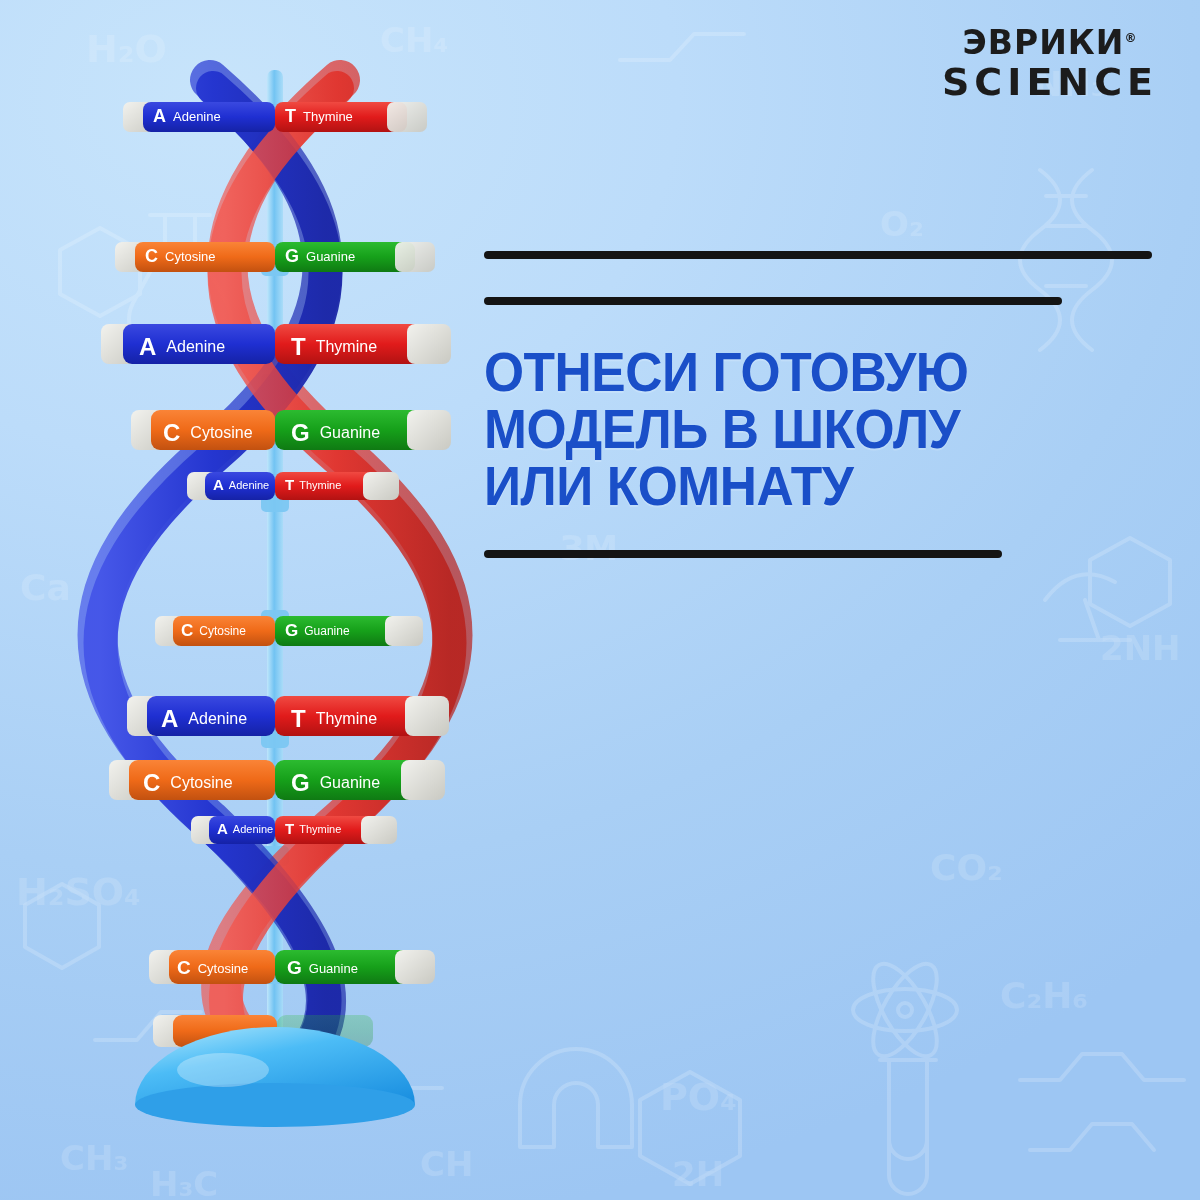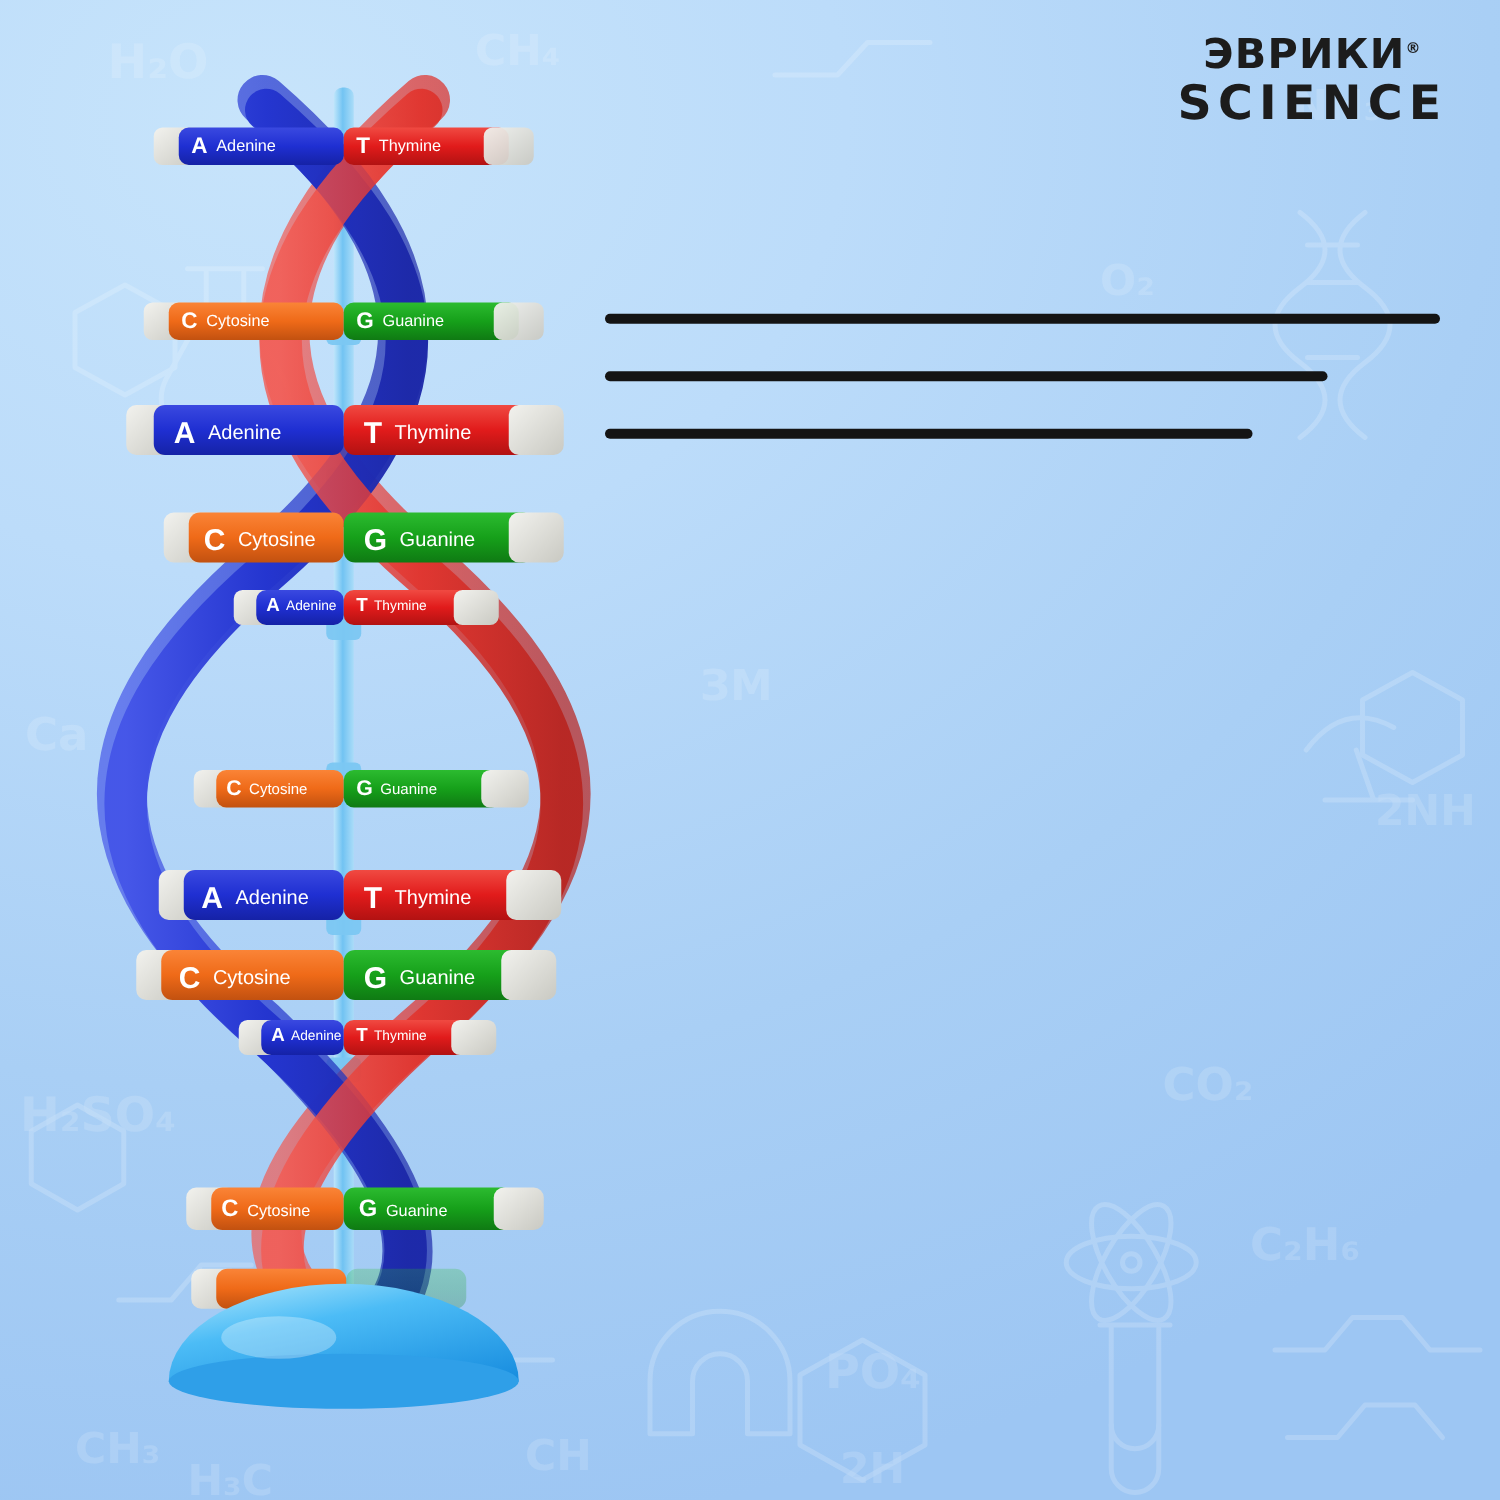--- a/index.html
+++ b/index.html
@@ -389,17 +389,24 @@
   </div>
 
   <div class="copy">
 
 
     <div class="rule w1"></div>
 
 
     <div class="rule w2"></div>
 
+    <div class="block b3">
+      <h2 class="headline">
+        <span class="ln">ОТНЕСИ ГОТОВУЮ</span>
+        <span class="ln">МОДЕЛЬ В ШКОЛУ</span>
+        <span class="ln">ИЛИ КОМНАТУ</span>
+      </h2>
+    </div>
 
     <div class="rule w3"></div>
 
   </div>
 </div>
 
 </body></html>

